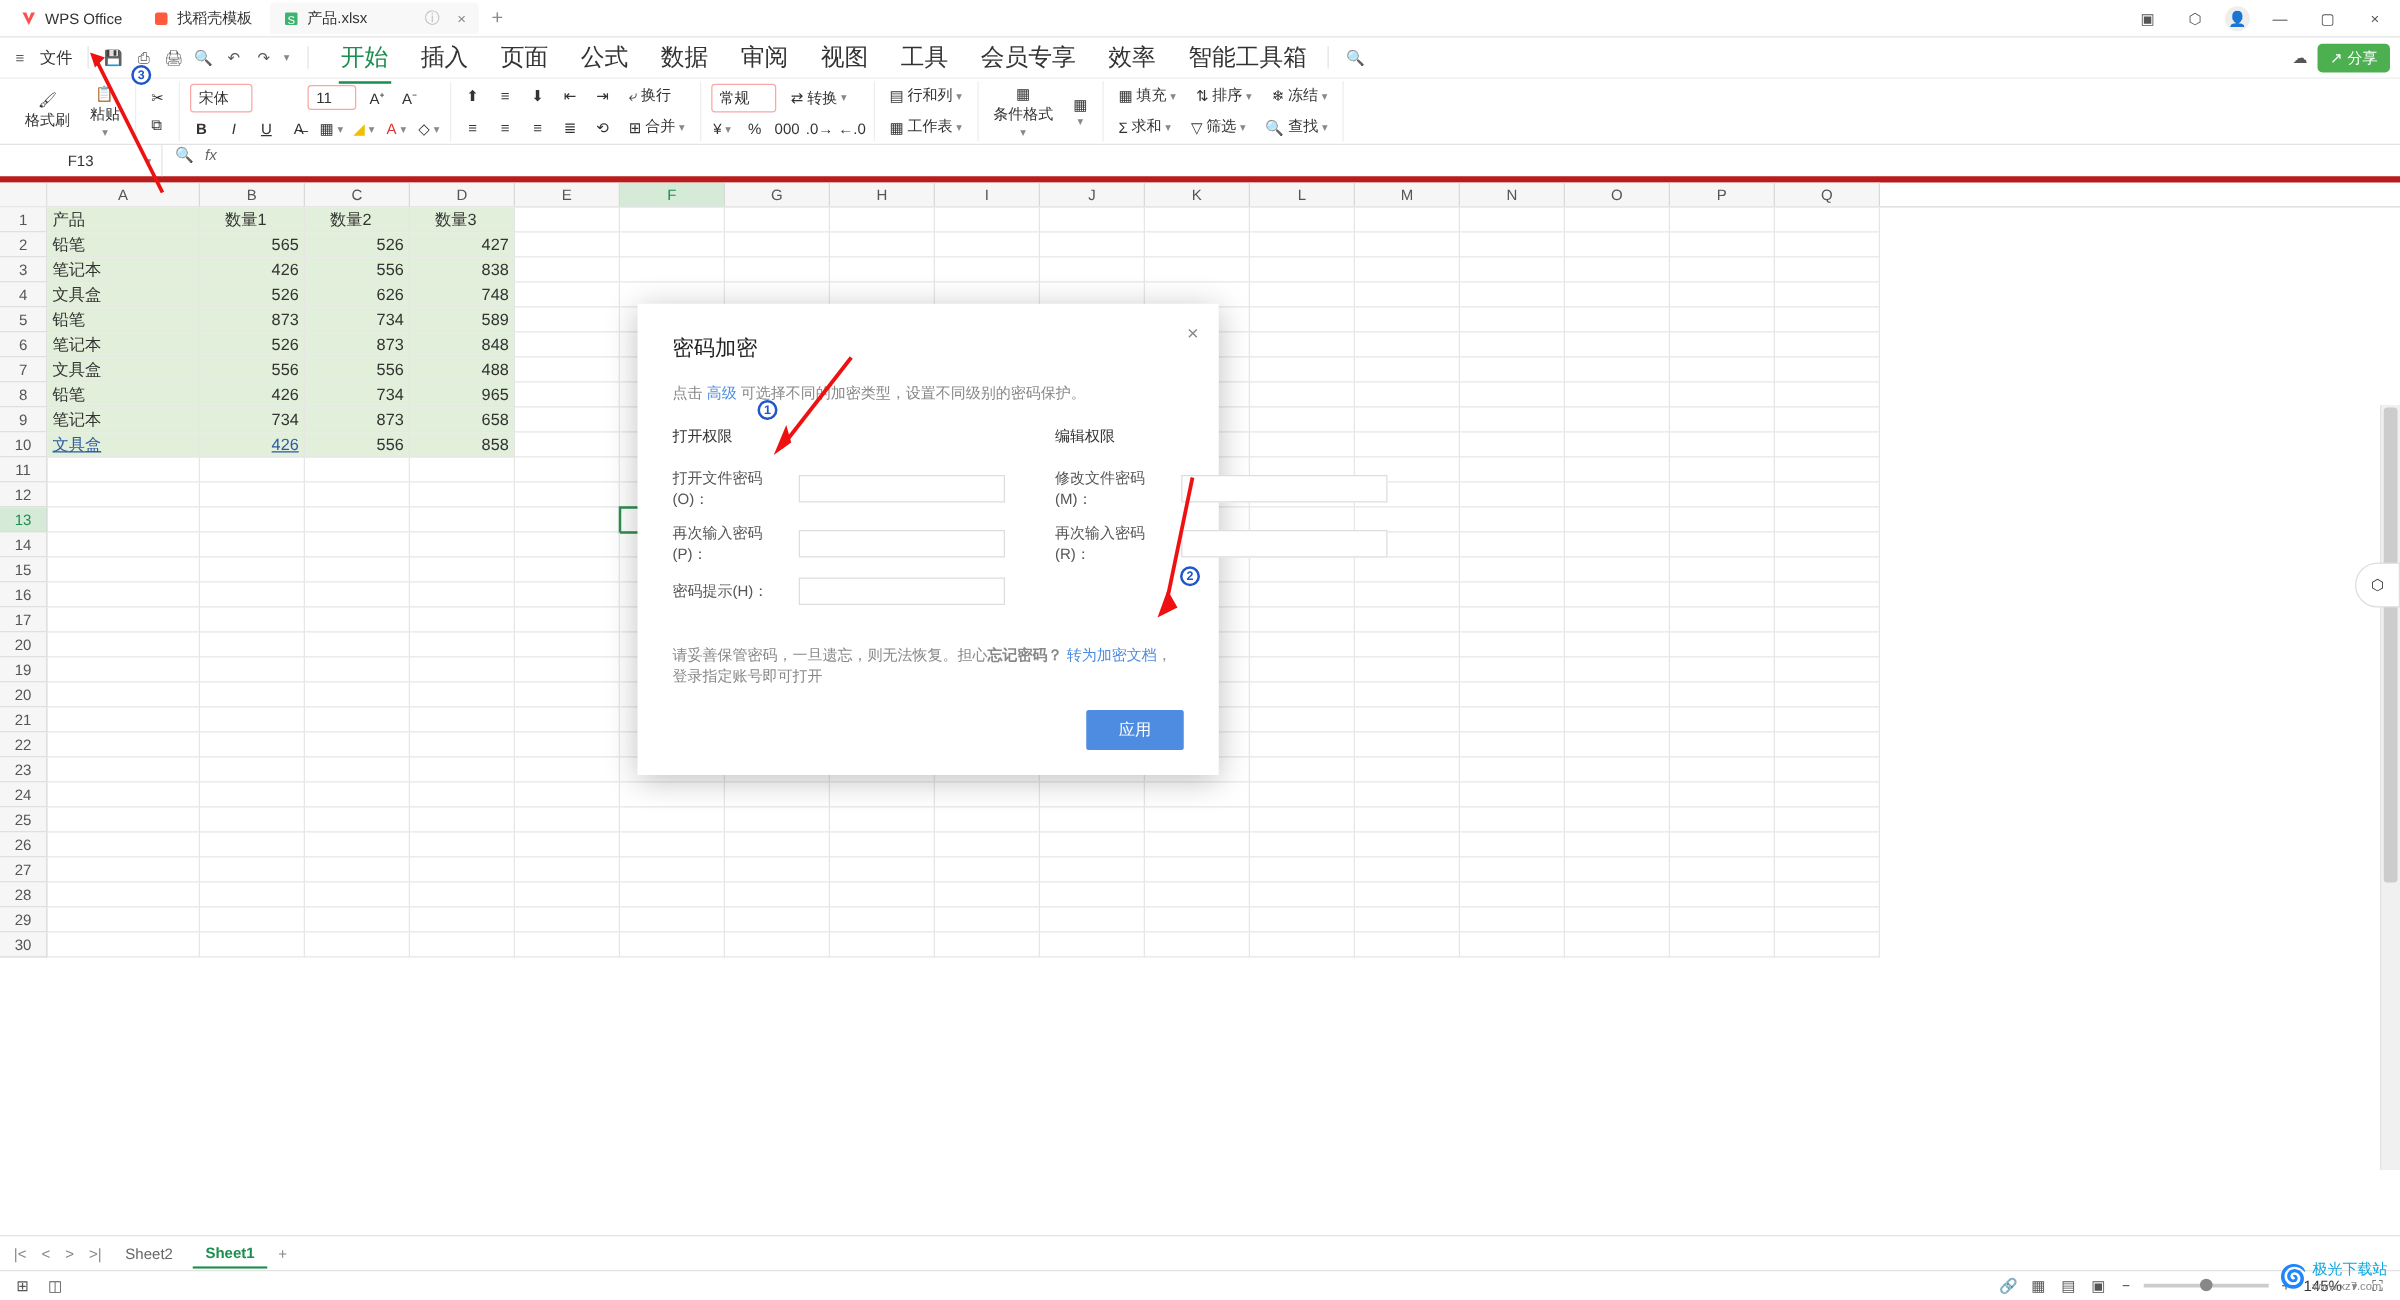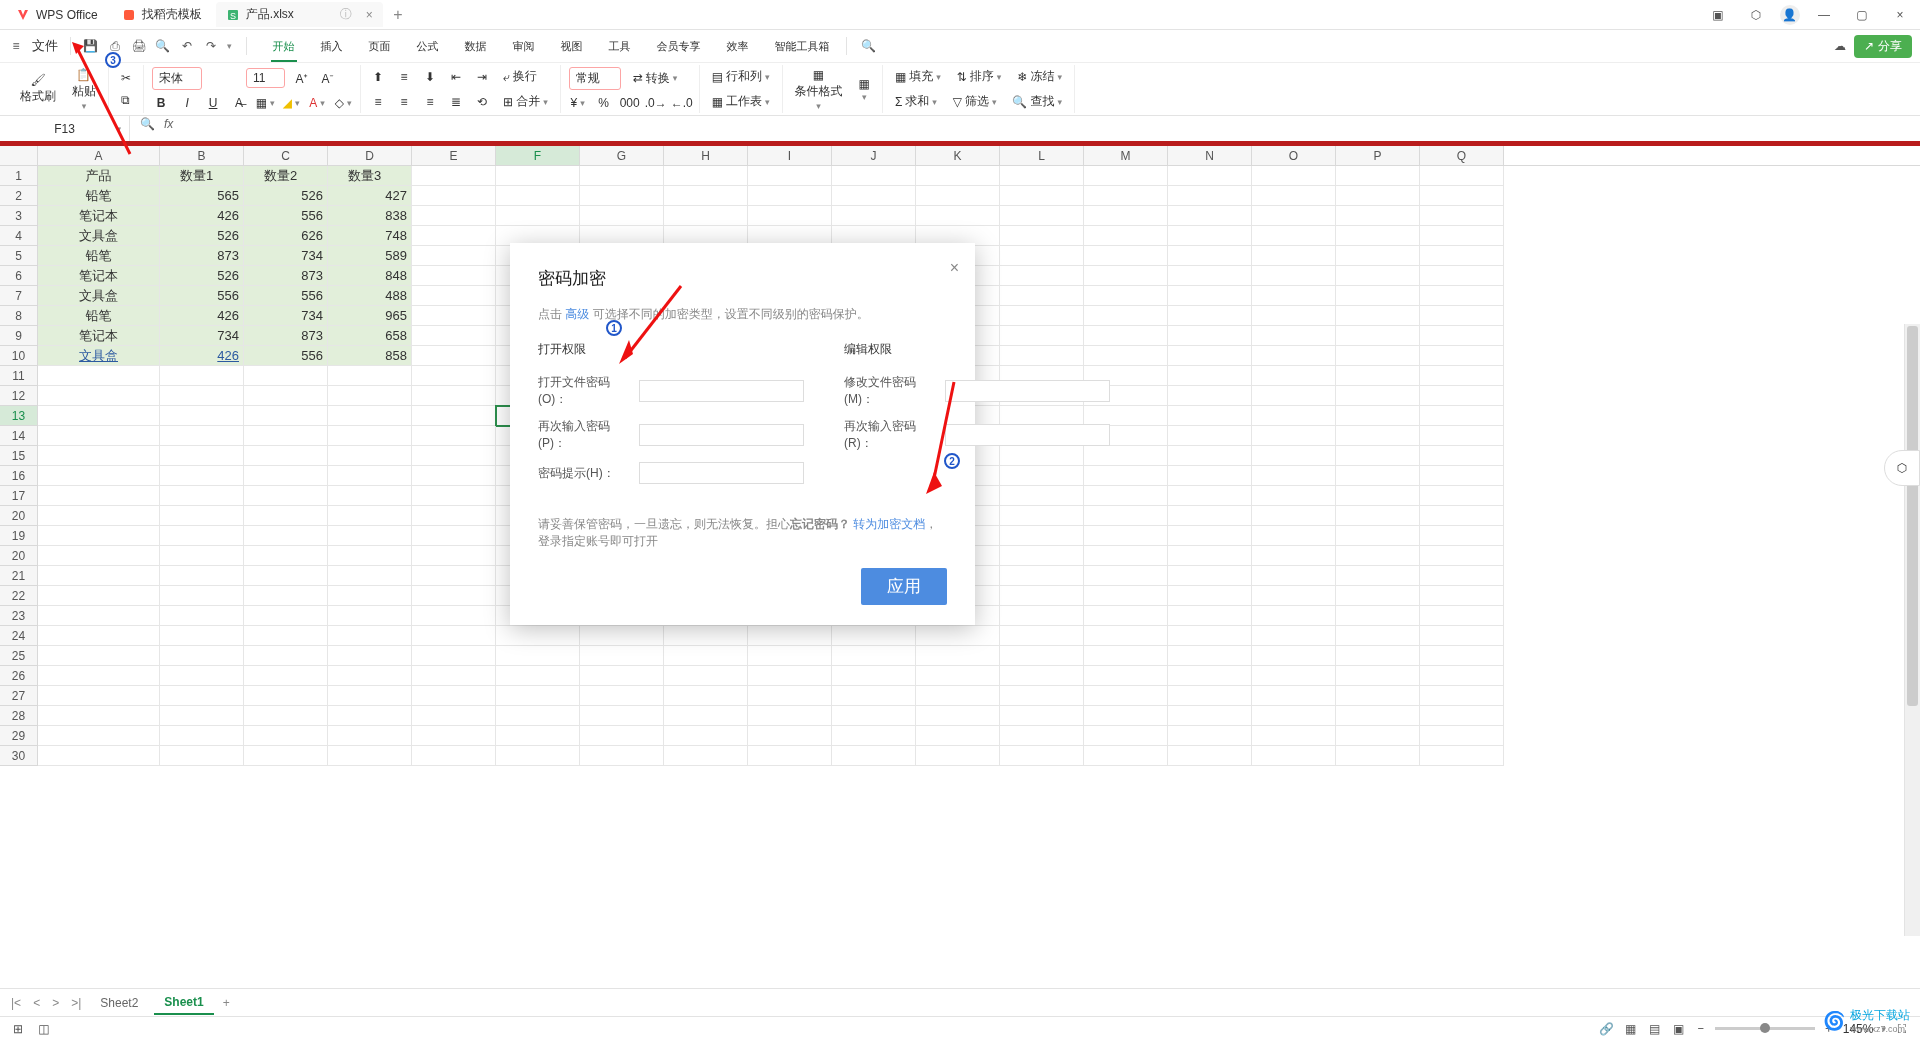--- a/index.html
+++ b/index.html
@@ -18,21 +18,21 @@
   
   .quick-bar { height: 32px; display: flex; align-items: center; padding: 0 8px; gap: 10px; position: relative; }
   .qb-group { display: flex; align-items: center; gap: 8px; }
   .qb-label { font-size: 13px; color: #333; }
   .qb-sep { width: 1px; height: 18px; background: #e3e3e3; margin: 0 4px; }
   .qb-icon { width: 16px; height: 16px; color: #555; display: inline-flex; align-items: center; justify-content: center; }
   .share-btn { background: #4caf50; color: #fff; border-radius: 4px; padding: 3px 10px; font-size: 12px; display: inline-flex; align-items: center; gap: 4px; }
 
   
   .menu-tabs { display: flex; align-items: center; gap: 22px; margin-left: 10px; }
-  .menu-tab { font-size: 11px; color: #333; padding: 4px 2px; position: relative; }
+  .menu-tab { font-size: 19px; color: #333; padding: 4px 2px; position: relative; }
   .menu-tab.active { color: #1a8f4d; }
   .menu-tab.active::after { content: ""; position: absolute; left: 0; right: 0; bottom: -4px; height: 2px; background: #1a8f4d; }
 
   
   .ribbon { height: 54px; border-top: 1px solid #eee; border-bottom: 1px solid #e3e3e3; display: flex; align-items: center; padding: 2px 8px; gap: 0; }
   .rb-group { display: flex; flex-direction: column; gap: 4px; padding: 0 8px; border-right: 1px solid #eee; height: 100%; justify-content: center; }
   .rb-row { display: flex; align-items: center; gap: 8px; }
   .rb-btn { display: inline-flex; align-items: center; gap: 3px; font-size: 12px; color: #333; padding: 2px 4px; }
   .rb-btn.small-icon { width: 18px; height: 18px; justify-content: center; }
   .rb-select { border: 1px solid #fca5a5; padding: 2px 18px 2px 6px; font-size: 12px; border-radius: 3px; background: #fff; position: relative; min-width: 50px; }
@@ -49,21 +49,21 @@
   
   .sheet-area { position: relative; height: calc(1040px - 30px - 32px - 54px - 30px - 28px - 24px); overflow: hidden; }
   .col-headers { display: flex; height: 20px; border-bottom: 1px solid #d9d9d9; }
   .corner { width: 38px; border-right: 1px solid #d9d9d9; background: #f6f6f6; }
   .col-h { width: 84px; text-align: center; font-size: 12px; line-height: 20px; border-right: 1px solid #d9d9d9; background: #f6f6f6; color: #555; }
   .col-h.wide { width: 122px; }
   .grid-body { position: absolute; top: 20px; left: 0; right: 0; bottom: 0; }
   .row { display: flex; height: 20px; }
   .row-h { width: 38px; text-align: center; font-size: 12px; line-height: 20px; border-right: 1px solid #d9d9d9; border-bottom: 1px solid #d9d9d9; background: #f6f6f6; color: #555; }
   .cell { width: 84px; height: 20px; border-right: 1px solid #e6e6e6; border-bottom: 1px solid #e6e6e6; padding: 0 4px; font-size: 13px; line-height: 20px; overflow: hidden; }
-  .cell.colA { width: 122px; text-align: center; }
+  .cell.colA { width: 122px; }
   .cell.hl { background: #e2efda; }
   .cell.num { text-align: right; }
   .cell.link { color: #2c5aa0; text-decoration: underline; }
   .col-h.sel { background: #d6ead8; color: #1a8f4d; }
   .row-h.sel { background: #d6ead8; color: #1a8f4d; }
   .active-cell { outline: 2px solid #2c8f4d; outline-offset: -1px; }
   
   
   .dialog { position: absolute; left: 510px; top: 243px; width: 465px; background: #fff; box-shadow: 0 4px 24px rgba(0,0,0,0.25); padding: 24px 28px 20px 28px; z-index: 100; }
   .dlg-title { font-size: 17px; color: #222; margin-bottom: 16px; }
@@ -73,21 +73,21 @@
   .dlg-cols { display: flex; gap: 20px; }
   .dlg-col { flex: 1; }
   .dlg-sec-title { font-size: 12px; color: #333; margin-bottom: 16px; }
   .dlg-field { display: flex; align-items: center; gap: 6px; margin-bottom: 10px; }
   .dlg-field label { font-size: 12px; color: #555; min-width: 95px; }
   .dlg-field input { flex: 1; border: 1px solid #ddd; height: 22px; padding: 0 4px; font-size: 12px; }
   .dlg-sep { width: 1px; background: #eee; }
   .dlg-note { font-size: 12px; color: #888; margin-top: 22px; }
   .dlg-note a { color: #4d8ce0; }
   .dlg-actions { text-align: right; margin-top: 18px; }
-  .dlg-apply { background: #4d8ce0; color: #fff; border: none; padding: 7px 26px; font-size: 17px; border-radius: 2px; }
+  .dlg-apply { background: #4d8ce0; color: #fff; border: none; padding: 7px 26px; font-size: 13px; border-radius: 2px; }
 
   
   .sheet-tabs { height: 28px; border-top: 1px solid #e3e3e3; display: flex; align-items: center; padding: 0 8px; gap: 6px; font-size: 12px; }
   .st-nav { color: #888; padding: 0 3px; }
   .st-tab { padding: 4px 10px; border-radius: 4px 4px 0 0; color: #666; }
   .st-tab.active { color: #1a8f4d; border-bottom: 2px solid #1a8f4d; font-weight: bold; }
 
   
   .status-bar { height: 24px; border-top: 1px solid #e3e3e3; display: flex; align-items: center; padding: 0 10px; font-size: 12px; gap: 10px; }
   .status-right { margin-left: auto; display: flex; align-items: center; gap: 8px; }

